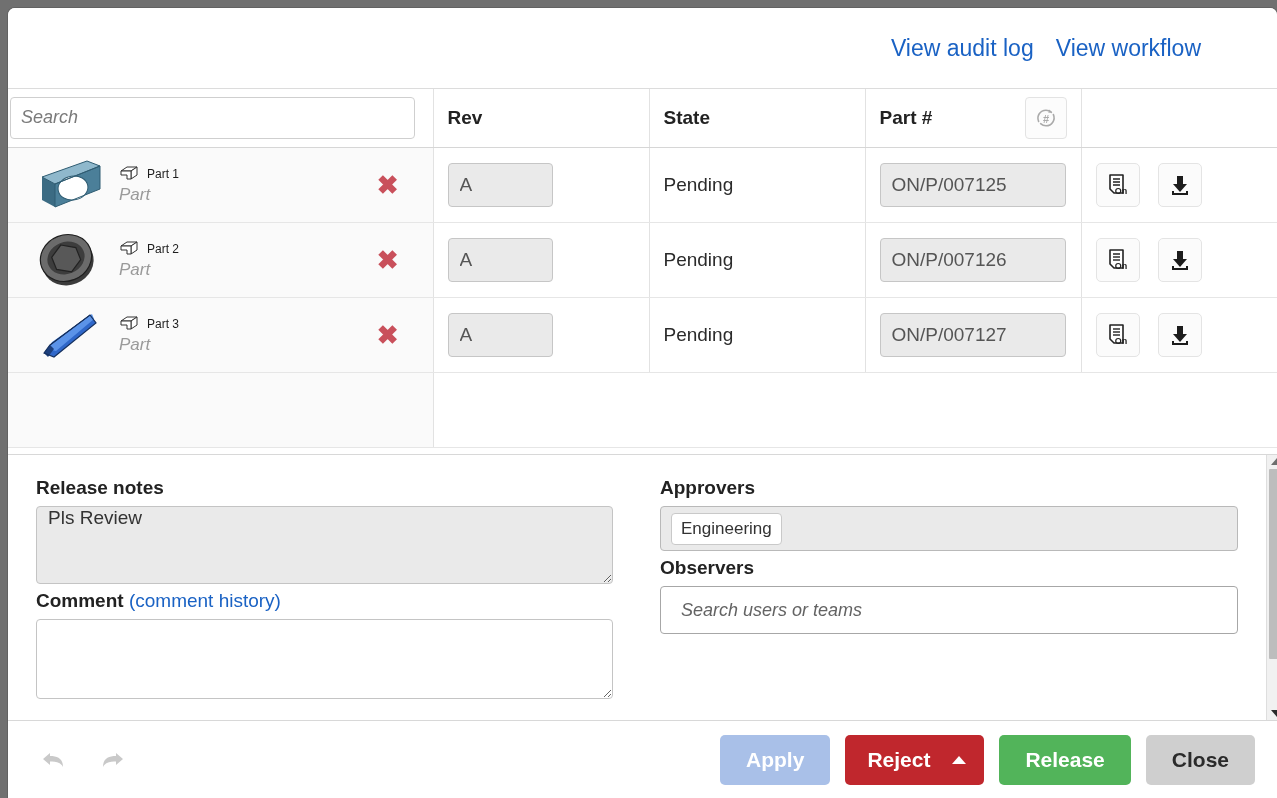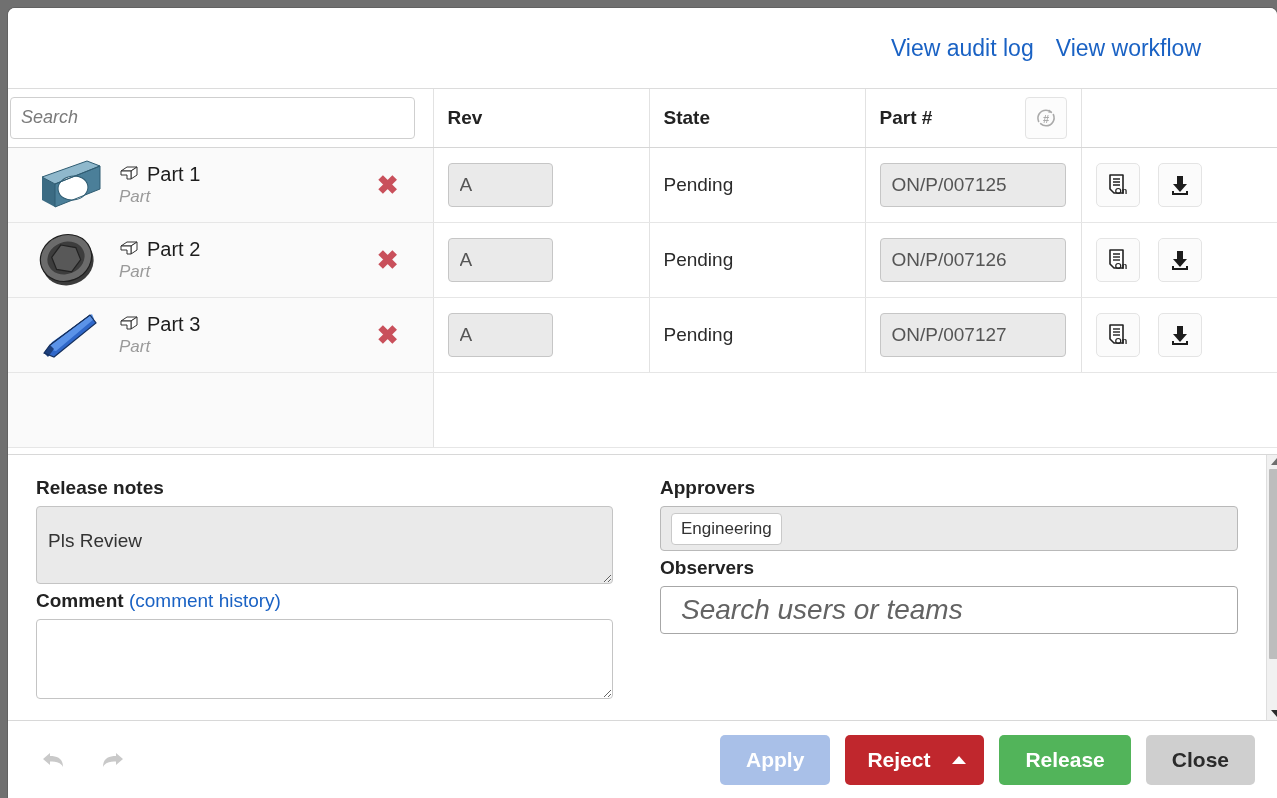--- a/index.html
+++ b/index.html
@@ -133,21 +133,21 @@
   .name-cell { display: flex; align-items: center; height: 100%; }
   .thumb {
     width: 74px; height: 60px;
     flex: 0 0 74px;
     margin-left: 14px;
     margin-right: 12px;
     display: block;
   }
   .name-texts { display: flex; flex-direction: column; justify-content: center; gap: 1px; }
   .name-line { display: flex; align-items: center; gap: 7px; }
-  .part-name { font-size: 20px; color: #1d1d1d; }
+  .part-name { font-size: 12px; color: #1d1d1d; }
   .part-sub { font-size: 17px; color: #9a9a9a; font-style: italic; padding-left: 1px; }
   .del-x {
     margin-left: auto;
     margin-right: 24px;
     font-size: 26px;
     font-weight: bold;
     color: #c9505b;
     cursor: pointer;
     line-height: 1;
     user-select: none;
@@ -210,21 +210,21 @@
   }
 
   textarea.ta {
     display: block;
     width: 577px;
     font-family: "Liberation Sans", sans-serif;
     font-size: 19px;
     color: #333;
     border: 1px solid #c4c4c4;
     border-radius: 4px;
-    padding: 23px 11px;
+    padding: 0 11px;
     resize: vertical;
   }
   textarea.ta-notes { height: 78px; background: #eaeaea; }
   textarea.ta-comment { height: 80px; background: #fff; }
 
   .tokens-box {
     width: 578px;
     height: 45px;
     border: 1px solid #b9b9b9;
     border-radius: 4px;
@@ -241,21 +241,21 @@
     color: #333;
     padding: 5px 9px;
     margin-left: 4px;
   }
   .obs-input {
     width: 578px;
     height: 48px;
     border: 1px solid #a7a7a7;
     border-radius: 4px;
     background: #fff;
-    font-size: 28px;
+    font-size: 18px;
     font-style: italic;
     color: #555;
     padding: 0 20px;
     font-family: "Liberation Sans", sans-serif;
   }
   .obs-input::placeholder { color: #636363; font-style: italic; }
   .gap-sm { height: 6px; }
 
   
   .vscroll {

